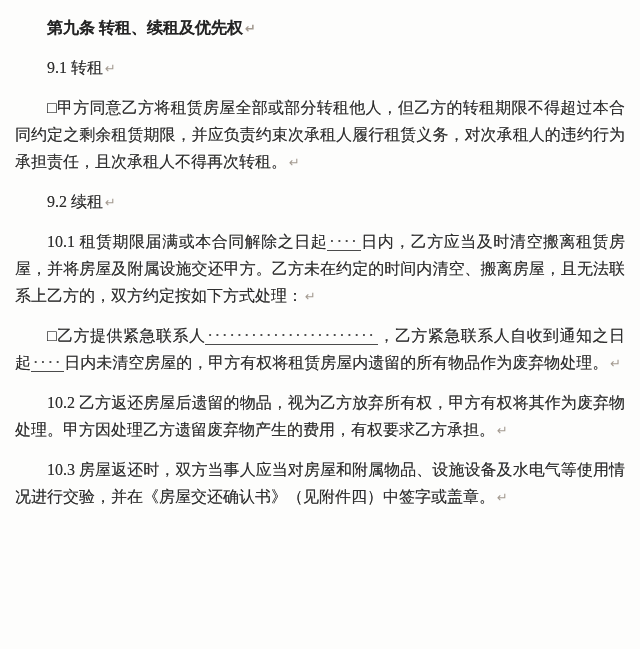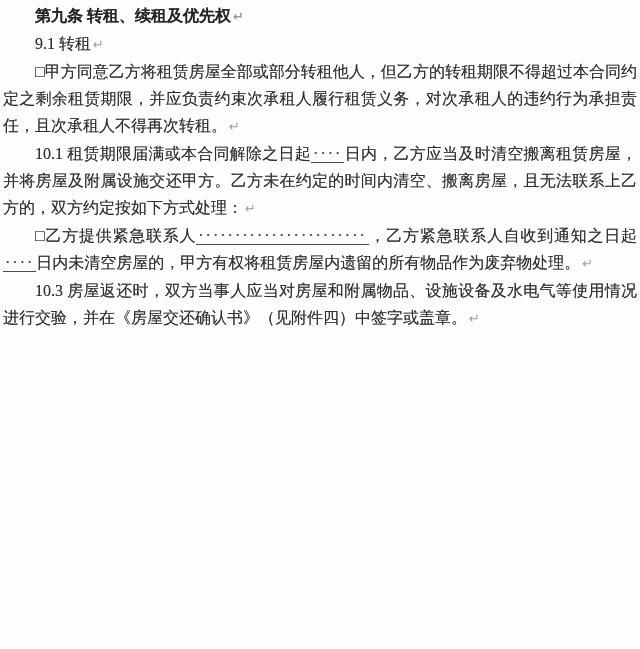--- a/index.html
+++ b/index.html
@@ -18,21 +18,21 @@
     width: 640px;
     height: 649px;
     padding: 2px 3px 0 3px;
     background: #fdfdfc;
     color: #2f2f2f;
     font-size: 16px;
     line-height: 27px;
     text-align: justify;
   }
   .para {
-    margin: 0;
+    margin: 12px;
     text-indent: 32px;
     
     text-shadow: 0 0 0.45px rgba(40,40,40,0.55);
   }
   .para.heading {
     font-weight: bold;
     color: #242424;
   }
   .text-run {
     text-indent: 0;
@@ -54,17 +54,19 @@
   }
 </style>
 </head>
 <body>
 
 <div class="doc">
   <div>
       <p class="para heading"><span class="text-run">第九条 转租、续租及优先权</span><span class="pmark">↵</span></p>
       <p class="para body"><span class="text-run">9.1 转租</span><span class="pmark">↵</span></p>
       <p class="para body"><span class="text-run">□甲方同意乙方将租赁房屋全部或部分转租他人，但乙方的转租期限不得超过本合同约定之剩余租赁期限，并应负责约束次承租人履行租赁义务，对次承租人的违约行为承担责任，且次承租人不得再次转租。</span><span class="pmark">↵</span></p>
+      <p class="para body"><span class="text-run">9.2 续租</span><span class="pmark">↵</span></p>
       <p class="para body"><span class="text-run">10.1 租赁期限届满或本合同解除之日起</span><span class="blank">····</span><span class="text-run">日内，乙方应当及时清空搬离租赁房屋，并将房屋及附属设施交还甲方。乙方未在约定的时间内清空、搬离房屋，且无法联系上乙方的，双方约定按如下方式处理：</span><span class="pmark">↵</span></p>
       <p class="para body"><span class="text-run">□乙方提供紧急联系人</span><span class="blank">·······················</span><span class="text-run">，乙方紧急联系人自收到通知之日起</span><span class="blank">····</span><span class="text-run">日内未清空房屋的，甲方有权将租赁房屋内遗留的所有物品作为废弃物处理。</span><span class="pmark">↵</span></p>
+      <p class="para body"><span class="text-run">10.2 乙方返还房屋后遗留的物品，视为乙方放弃所有权，甲方有权将其作为废弃物处理。甲方因处理乙方遗留废弃物产生的费用，有权要求乙方承担。</span><span class="pmark">↵</span></p>
       <p class="para body"><span class="text-run">10.3 房屋返还时，双方当事人应当对房屋和附属物品、设施设备及水电气等使用情况进行交验，并在《房屋交还确认书》（见附件四）中签字或盖章。</span><span class="pmark">↵</span></p>
     </div>
 </div>
 
 </body></html>

